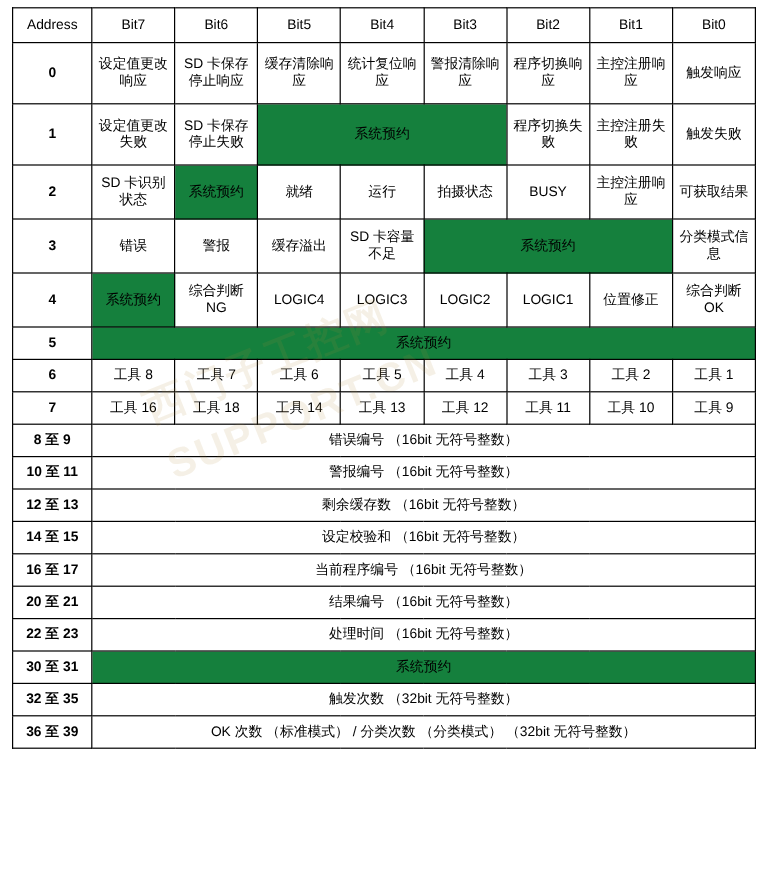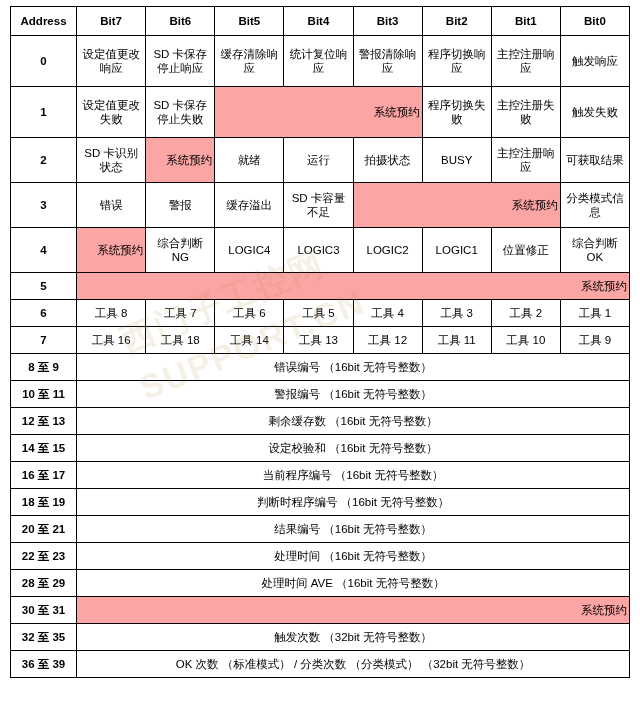--- a/index.html
+++ b/index.html
@@ -42,29 +42,28 @@
     font-size: 11.5px;
     color: #000000;
     padding: 3px 2px;
     text-align: center;
     vertical-align: middle;
     line-height: 1.25;
     font-weight: normal;
     word-break: break-word;
   }
   th {
-    font-weight: bold;
+    font-weight: normal;
     height: 22px;
   }
   .addr {
     font-weight: bold;
   }
   .gray {
-    background: #fca5a5;
-    text-align: right;
+    background: #15803d;
   }
   .row-bits td {
     height: 38px;
   }
   .row-tall td {
     height: 44px;
   }
   .row-slim td {
     height: 20px;
   }
@@ -196,34 +195,26 @@
       </tr>
       <tr class="row-slim">
         <td class="addr">14 至 15</td>
         <td colspan="8">设定校验和 （16bit 无符号整数）</td>
       </tr>
       <tr class="row-slim">
         <td class="addr">16 至 17</td>
         <td colspan="8">当前程序编号 （16bit 无符号整数）</td>
       </tr>
       <tr class="row-slim">
-        <td class="addr">18 至 19</td>
-        <td colspan="8">判断时程序编号 （16bit 无符号整数）</td>
-      </tr>
-      <tr class="row-slim">
         <td class="addr">20 至 21</td>
         <td colspan="8">结果编号 （16bit 无符号整数）</td>
       </tr>
       <tr class="row-slim">
         <td class="addr">22 至 23</td>
         <td colspan="8">处理时间 （16bit 无符号整数）</td>
-      </tr>
-      <tr class="row-slim">
-        <td class="addr">28 至 29</td>
-        <td colspan="8">处理时间 AVE （16bit 无符号整数）</td>
       </tr>
       <tr class="row-slim">
         <td class="addr">30 至 31</td>
         <td colspan="8" class="gray">系统预约</td>
       </tr>
       <tr class="row-slim">
         <td class="addr">32 至 35</td>
         <td colspan="8">触发次数 （32bit 无符号整数）</td>
       </tr>
       <tr class="row-slim">

